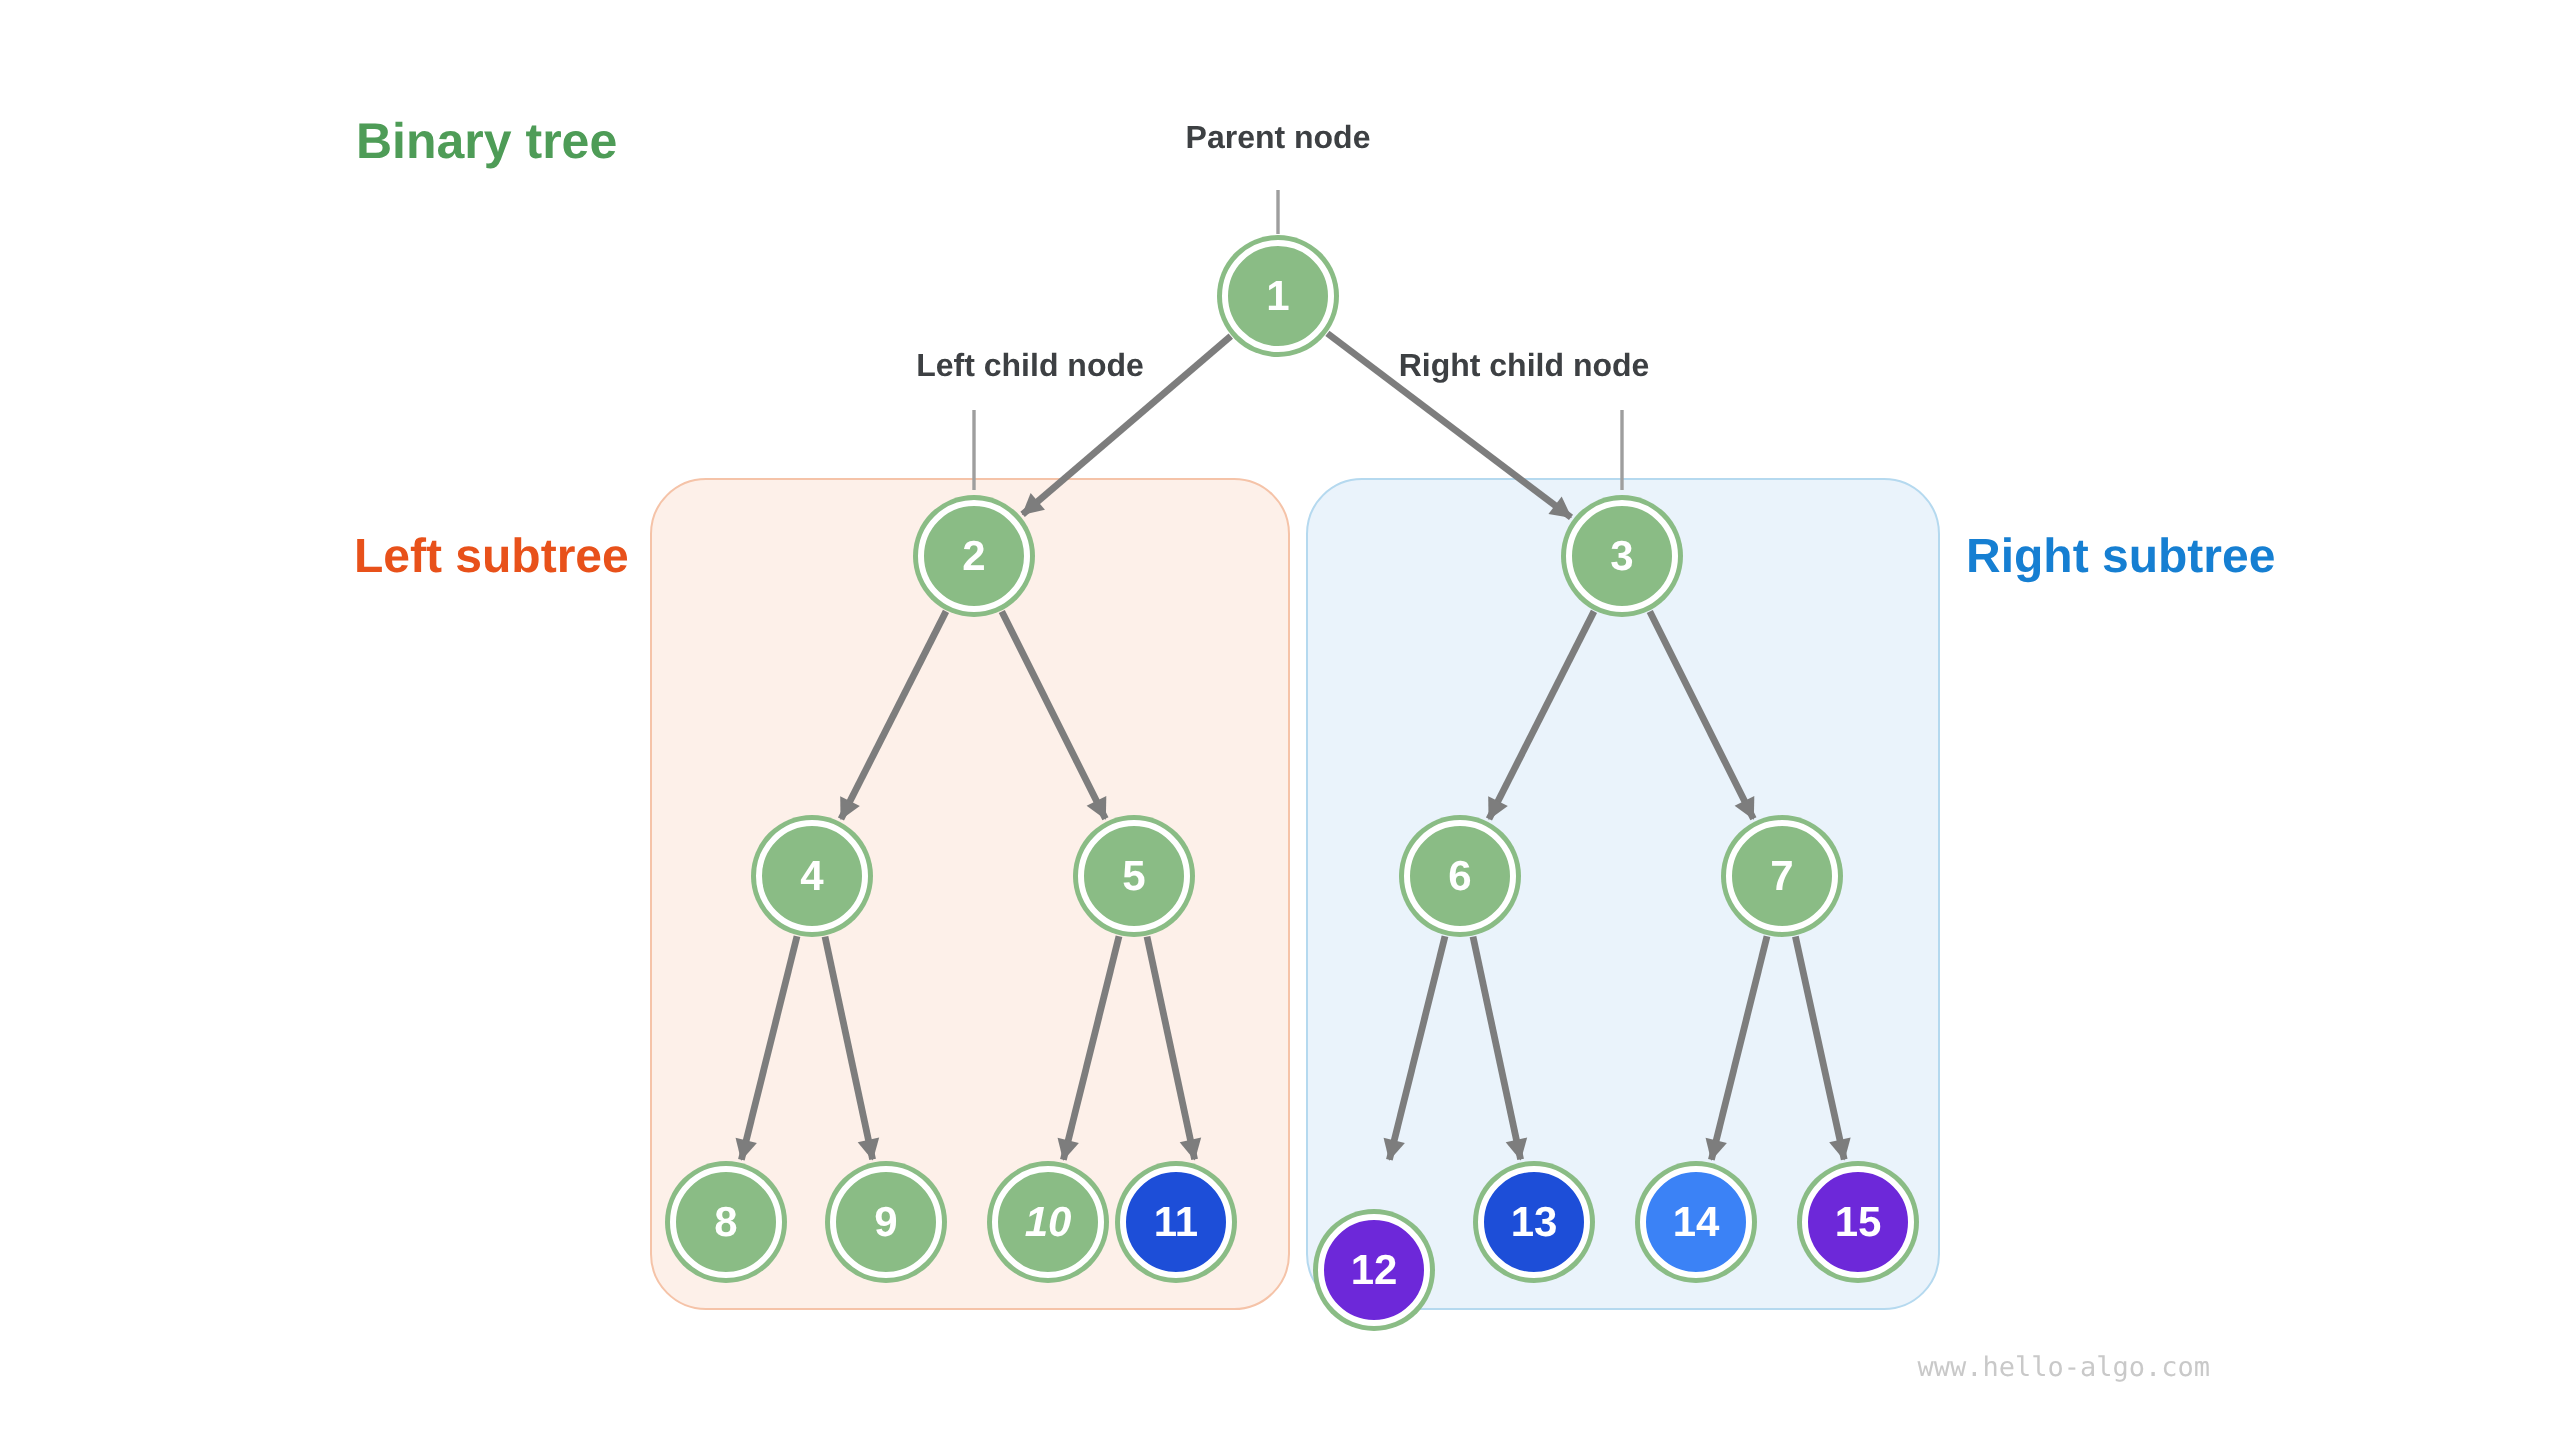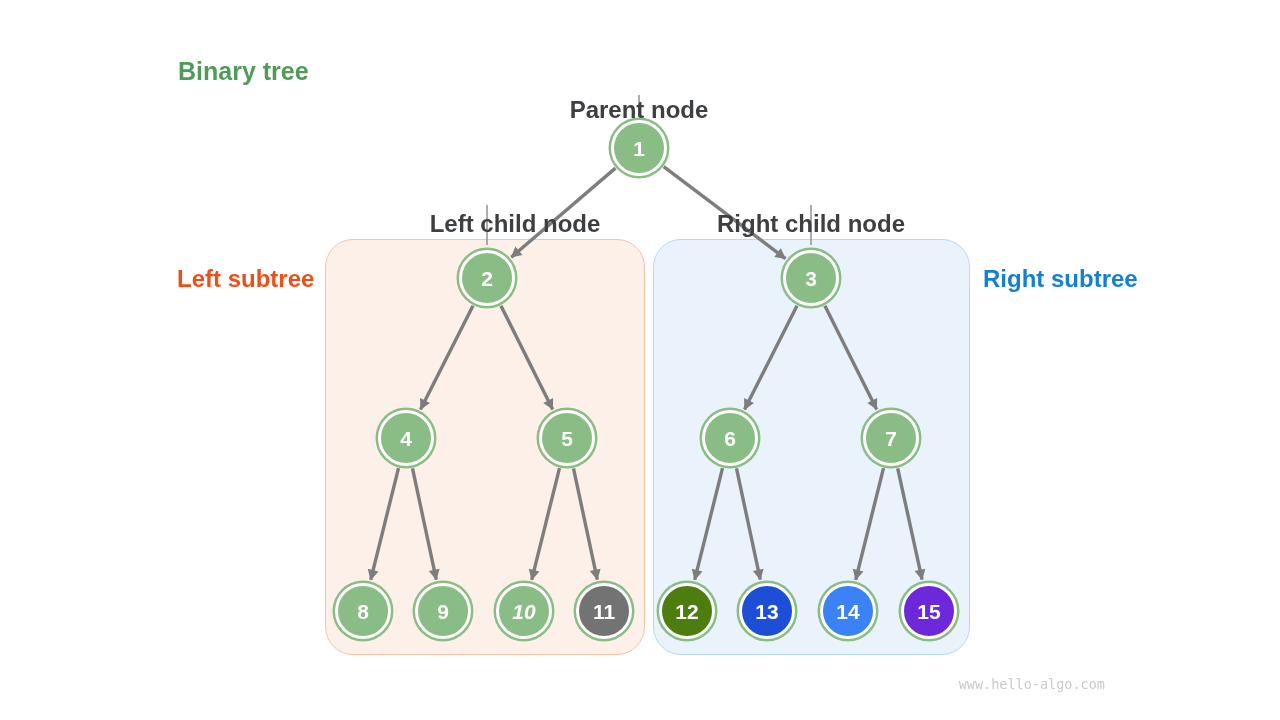--- a/index.html
+++ b/index.html
@@ -37,21 +37,21 @@
     font-weight: bold;
     line-height: 1;
   }
   .diagram-label {
     position: absolute;
     z-index: 4;
     font-weight: bold;
     white-space: nowrap;
   }
   .title-label { font-size: 25px; }
-  .anno-label  { font-size: 24px; color: #3d4043; transform: translateX(-50%); margin-top: 35px; }
+  .anno-label  { font-size: 16px; color: #3d4043; transform: translateX(-50%); }
   .subtree-label { font-size: 24px; }
   .watermark {
     position: absolute;
     z-index: 4;
     right: 47px;
     top: 676px;
     font-family: "DejaVu Sans Mono", monospace;
     font-size: 13.5px;
     color: #c9c9c9;
     margin-left: 32px;
@@ -59,21 +59,21 @@
 </style>
 </head>
 <body>
 
 <div class="canvas">
 
   <div class="diagram-label title-label" id="title-label" style="left: 178px; top: 57px; color: rgb(78, 156, 87);">Binary tree</div>
 
   <div class="diagram-label anno-label" id="parent-node-label" style="left: 639px; top: 61px;">Parent node</div>
   <div class="diagram-label anno-label" id="left-child-node-label" style="left: 515px; top: 175px;">Left child node</div>
-  <div class="diagram-label anno-label" id="right-child-node-label" style="left: 811px; top: 175px;">Right child node</div>
+  <div class="diagram-label anno-label" id="right-child-node-label" style="left: 762px; top: 175px;">Right child node</div>
 
   <div class="diagram-label subtree-label" id="left-subtree-label" style="left: 177px; top: 265px; color: rgb(232, 81, 26);">Left subtree</div>
   <div class="diagram-label subtree-label" id="right-subtree-label" style="left: 983px; top: 265px; color: rgb(22, 127, 210); text-align: right;">Right subtree</div>
 
   <div class="subtree-box" style="left: 325px; top: 239px; width: 320px; height: 416px; background: rgb(253, 240, 233); border-color: rgb(245, 195, 168);"></div>
   <div class="subtree-box" style="left: 653px; top: 239px; width: 317px; height: 416px; background: rgb(234, 243, 251); border-color: rgb(181, 217, 239);"></div>
 
   <svg class="edge-layer" id="edge-layer" width="1280" height="720">
     <defs>
       <marker id="arrowhead" viewBox="0 0 13 13" refX="11.5" refY="6.5" markerWidth="13" markerHeight="13" orient="auto" markerUnits="userSpaceOnUse">
@@ -107,21 +107,21 @@
       <div class="tree-node" style="left: 611px; top: 120px; background: rgb(138, 188, 133); color: rgb(255, 255, 255); box-shadow: rgb(138, 188, 133) 0px 0px 0px 2.5px;">1</div>
       <div class="tree-node" style="left: 459px; top: 250px; background: rgb(138, 188, 133); color: rgb(255, 255, 255); box-shadow: rgb(138, 188, 133) 0px 0px 0px 2.5px;">2</div>
       <div class="tree-node" style="left: 783px; top: 250px; background: rgb(138, 188, 133); color: rgb(255, 255, 255); box-shadow: rgb(138, 188, 133) 0px 0px 0px 2.5px;">3</div>
       <div class="tree-node" style="left: 378px; top: 410px; background: rgb(138, 188, 133); color: rgb(255, 255, 255); box-shadow: rgb(138, 188, 133) 0px 0px 0px 2.5px;">4</div>
       <div class="tree-node" style="left: 539px; top: 410px; background: rgb(138, 188, 133); color: rgb(255, 255, 255); box-shadow: rgb(138, 188, 133) 0px 0px 0px 2.5px;">5</div>
       <div class="tree-node" style="left: 702px; top: 410px; background: rgb(138, 188, 133); color: rgb(255, 255, 255); box-shadow: rgb(138, 188, 133) 0px 0px 0px 2.5px;">6</div>
       <div class="tree-node" style="left: 863px; top: 410px; background: rgb(138, 188, 133); color: rgb(255, 255, 255); box-shadow: rgb(138, 188, 133) 0px 0px 0px 2.5px;">7</div>
       <div class="tree-node" style="left: 335px; top: 583px; background: rgb(138, 188, 133); color: rgb(255, 255, 255); box-shadow: rgb(138, 188, 133) 0px 0px 0px 2.5px;">8</div>
       <div class="tree-node" style="left: 415px; top: 583px; background: rgb(138, 188, 133); color: rgb(255, 255, 255); box-shadow: rgb(138, 188, 133) 0px 0px 0px 2.5px;">9</div>
       <div class="tree-node" style="left: 496px; top: 583px; background: rgb(138, 188, 133); color: rgb(255, 255, 255); box-shadow: rgb(138, 188, 133) 0px 0px 0px 2.5px; font-style: italic;">10</div>
-      <div class="tree-node" style="left: 576px; top: 583px; background: #737373; color: rgb(255, 255, 255); box-shadow: rgb(138, 188, 133) 0px 0px 0px 2.5px;">11</div>
-      <div class="tree-node" style="left: 659px; top: 583px; background: #4d7c0f; color: rgb(255, 255, 255); box-shadow: rgb(138, 188, 133) 0px 0px 0px 2.5px;">12</div>
+      <div class="tree-node" style="left: 560px; top: 583px; background: #1d4ed8; color: rgb(255, 255, 255); box-shadow: rgb(138, 188, 133) 0px 0px 0px 2.5px;">11</div>
+      <div class="tree-node" style="left: 659px; top: 607px; background: #6d28d9; color: rgb(255, 255, 255); box-shadow: rgb(138, 188, 133) 0px 0px 0px 2.5px;">12</div>
       <div class="tree-node" style="left: 739px; top: 583px; background: #1d4ed8; color: rgb(255, 255, 255); box-shadow: rgb(138, 188, 133) 0px 0px 0px 2.5px;">13</div>
       <div class="tree-node" style="left: 820px; top: 583px; background: #3b82f6; color: rgb(255, 255, 255); box-shadow: rgb(138, 188, 133) 0px 0px 0px 2.5px;">14</div>
       <div class="tree-node" style="left: 901px; top: 583px; background: #6d28d9; color: rgb(255, 255, 255); box-shadow: rgb(138, 188, 133) 0px 0px 0px 2.5px;">15</div>
     </div>
 
   <div class="watermark">www.hello-algo.com</div>
 </div>
 
 </body></html>

